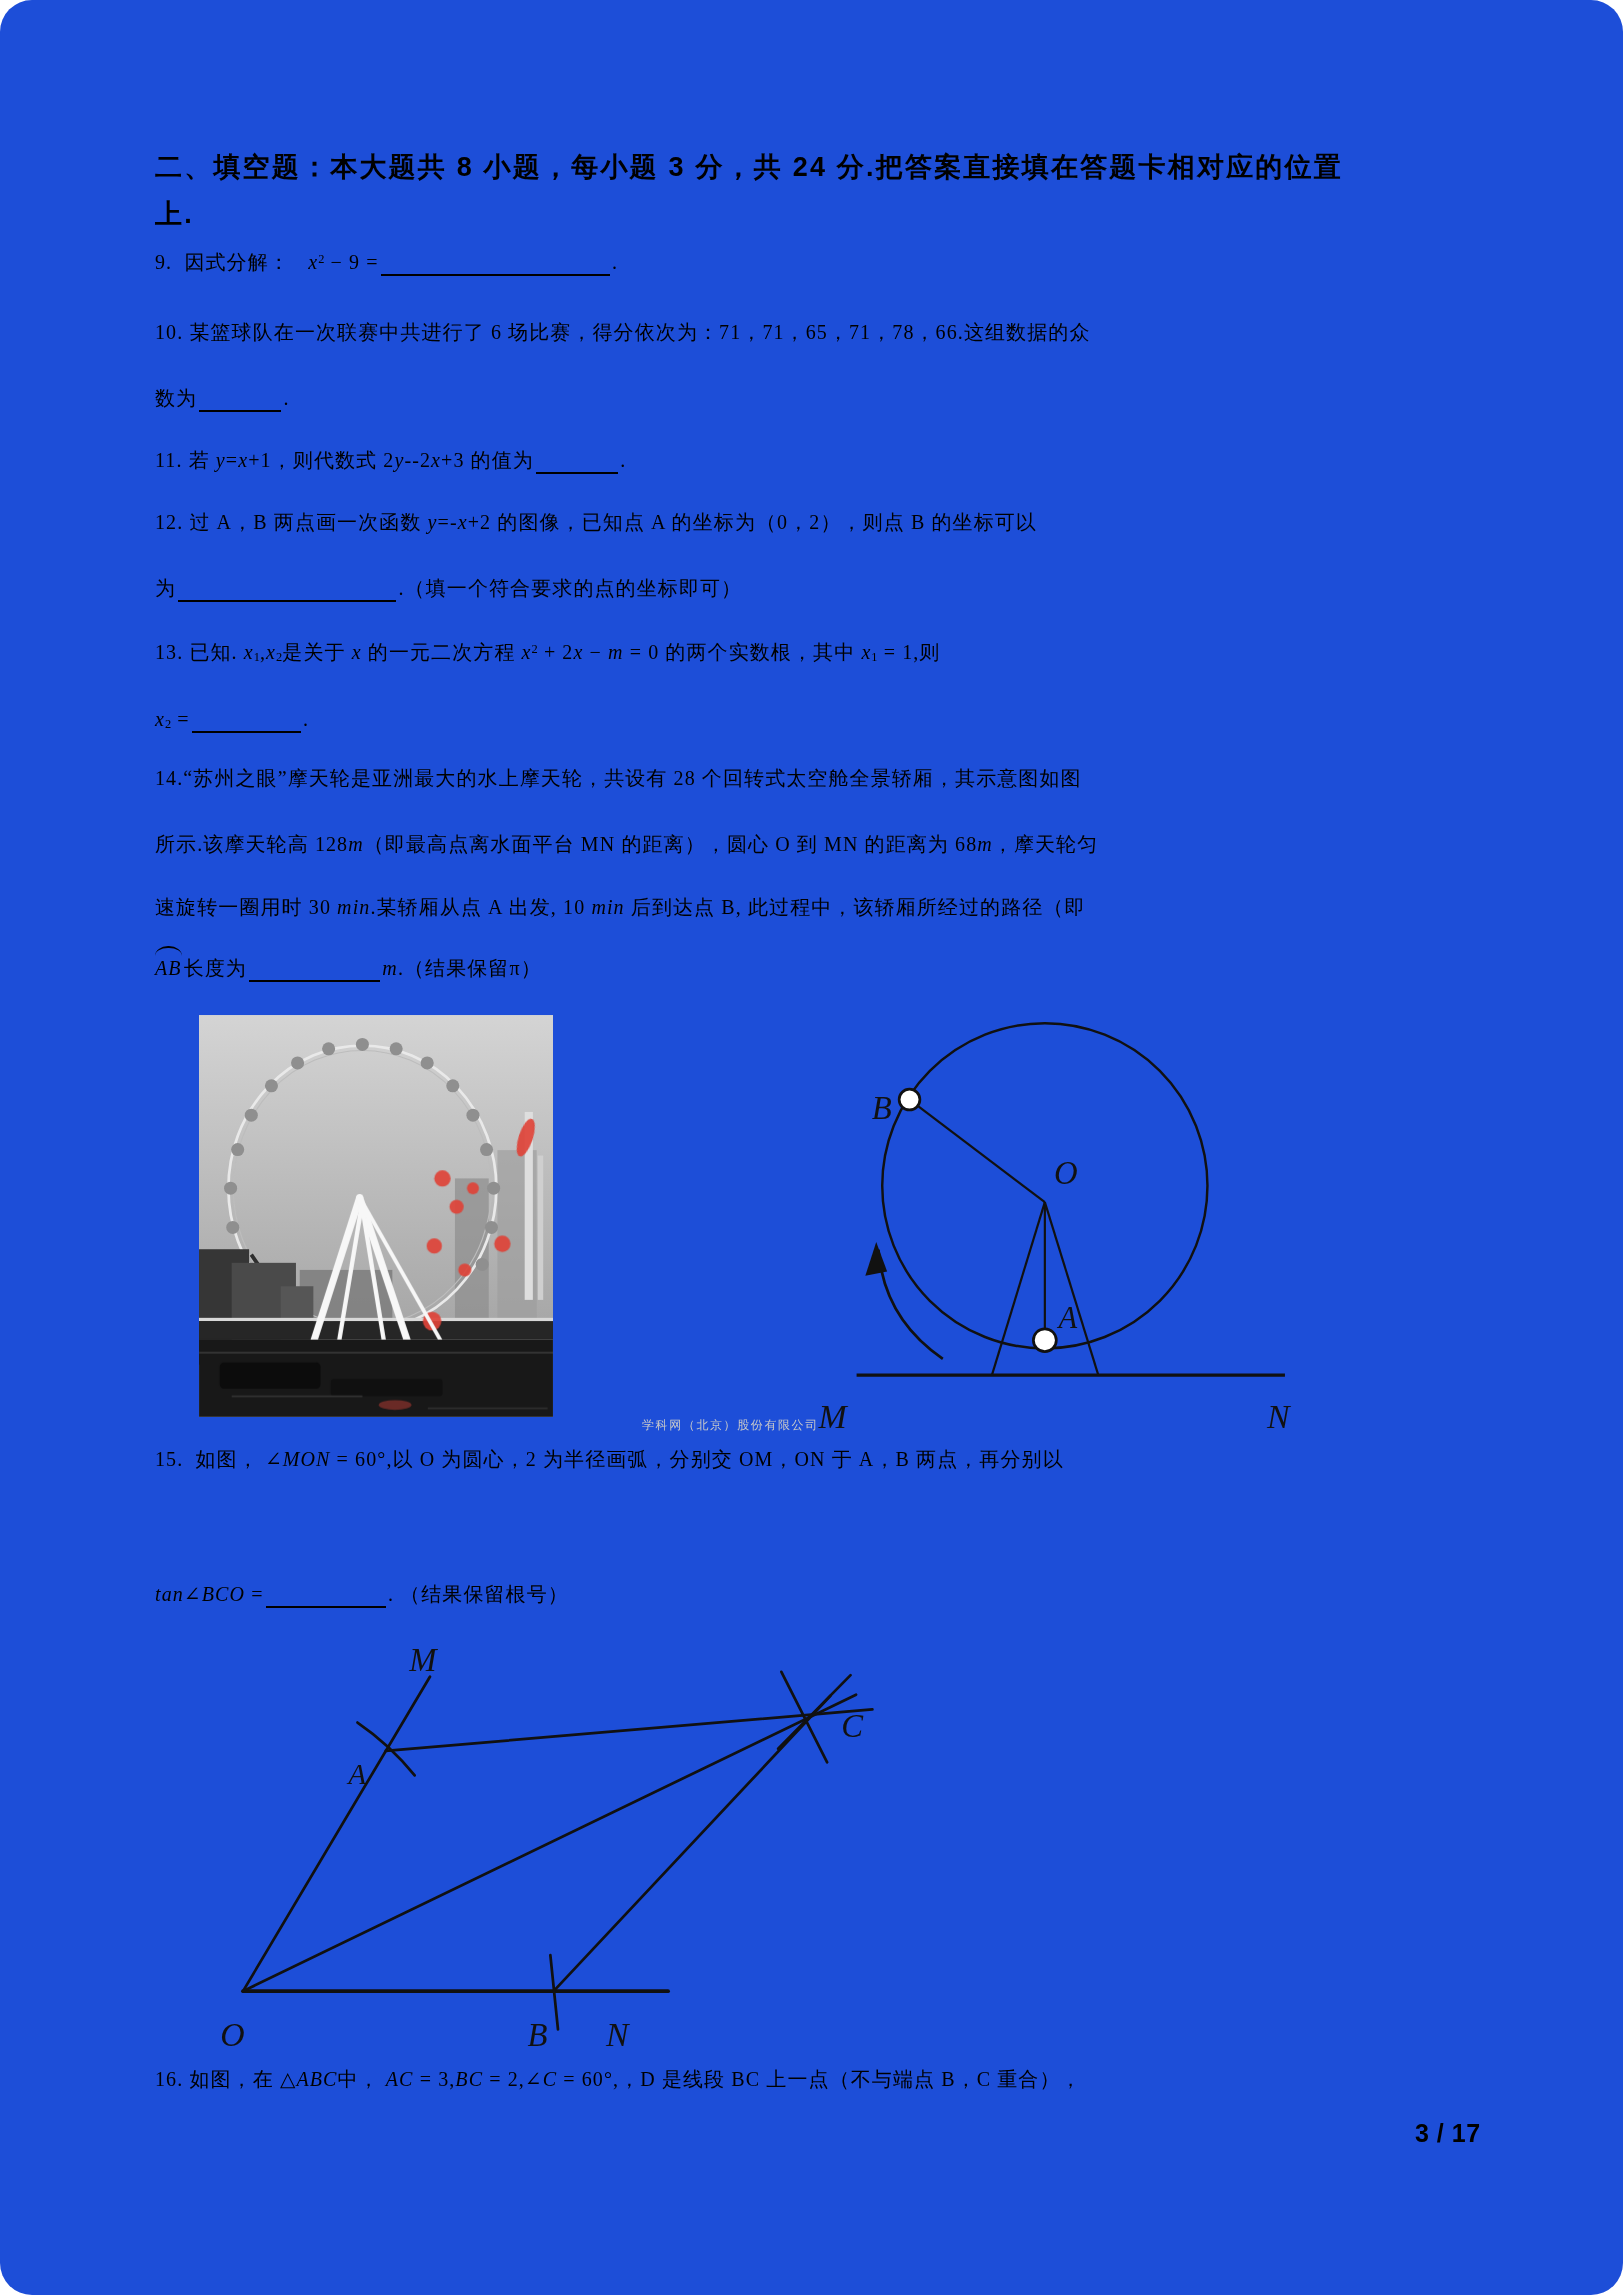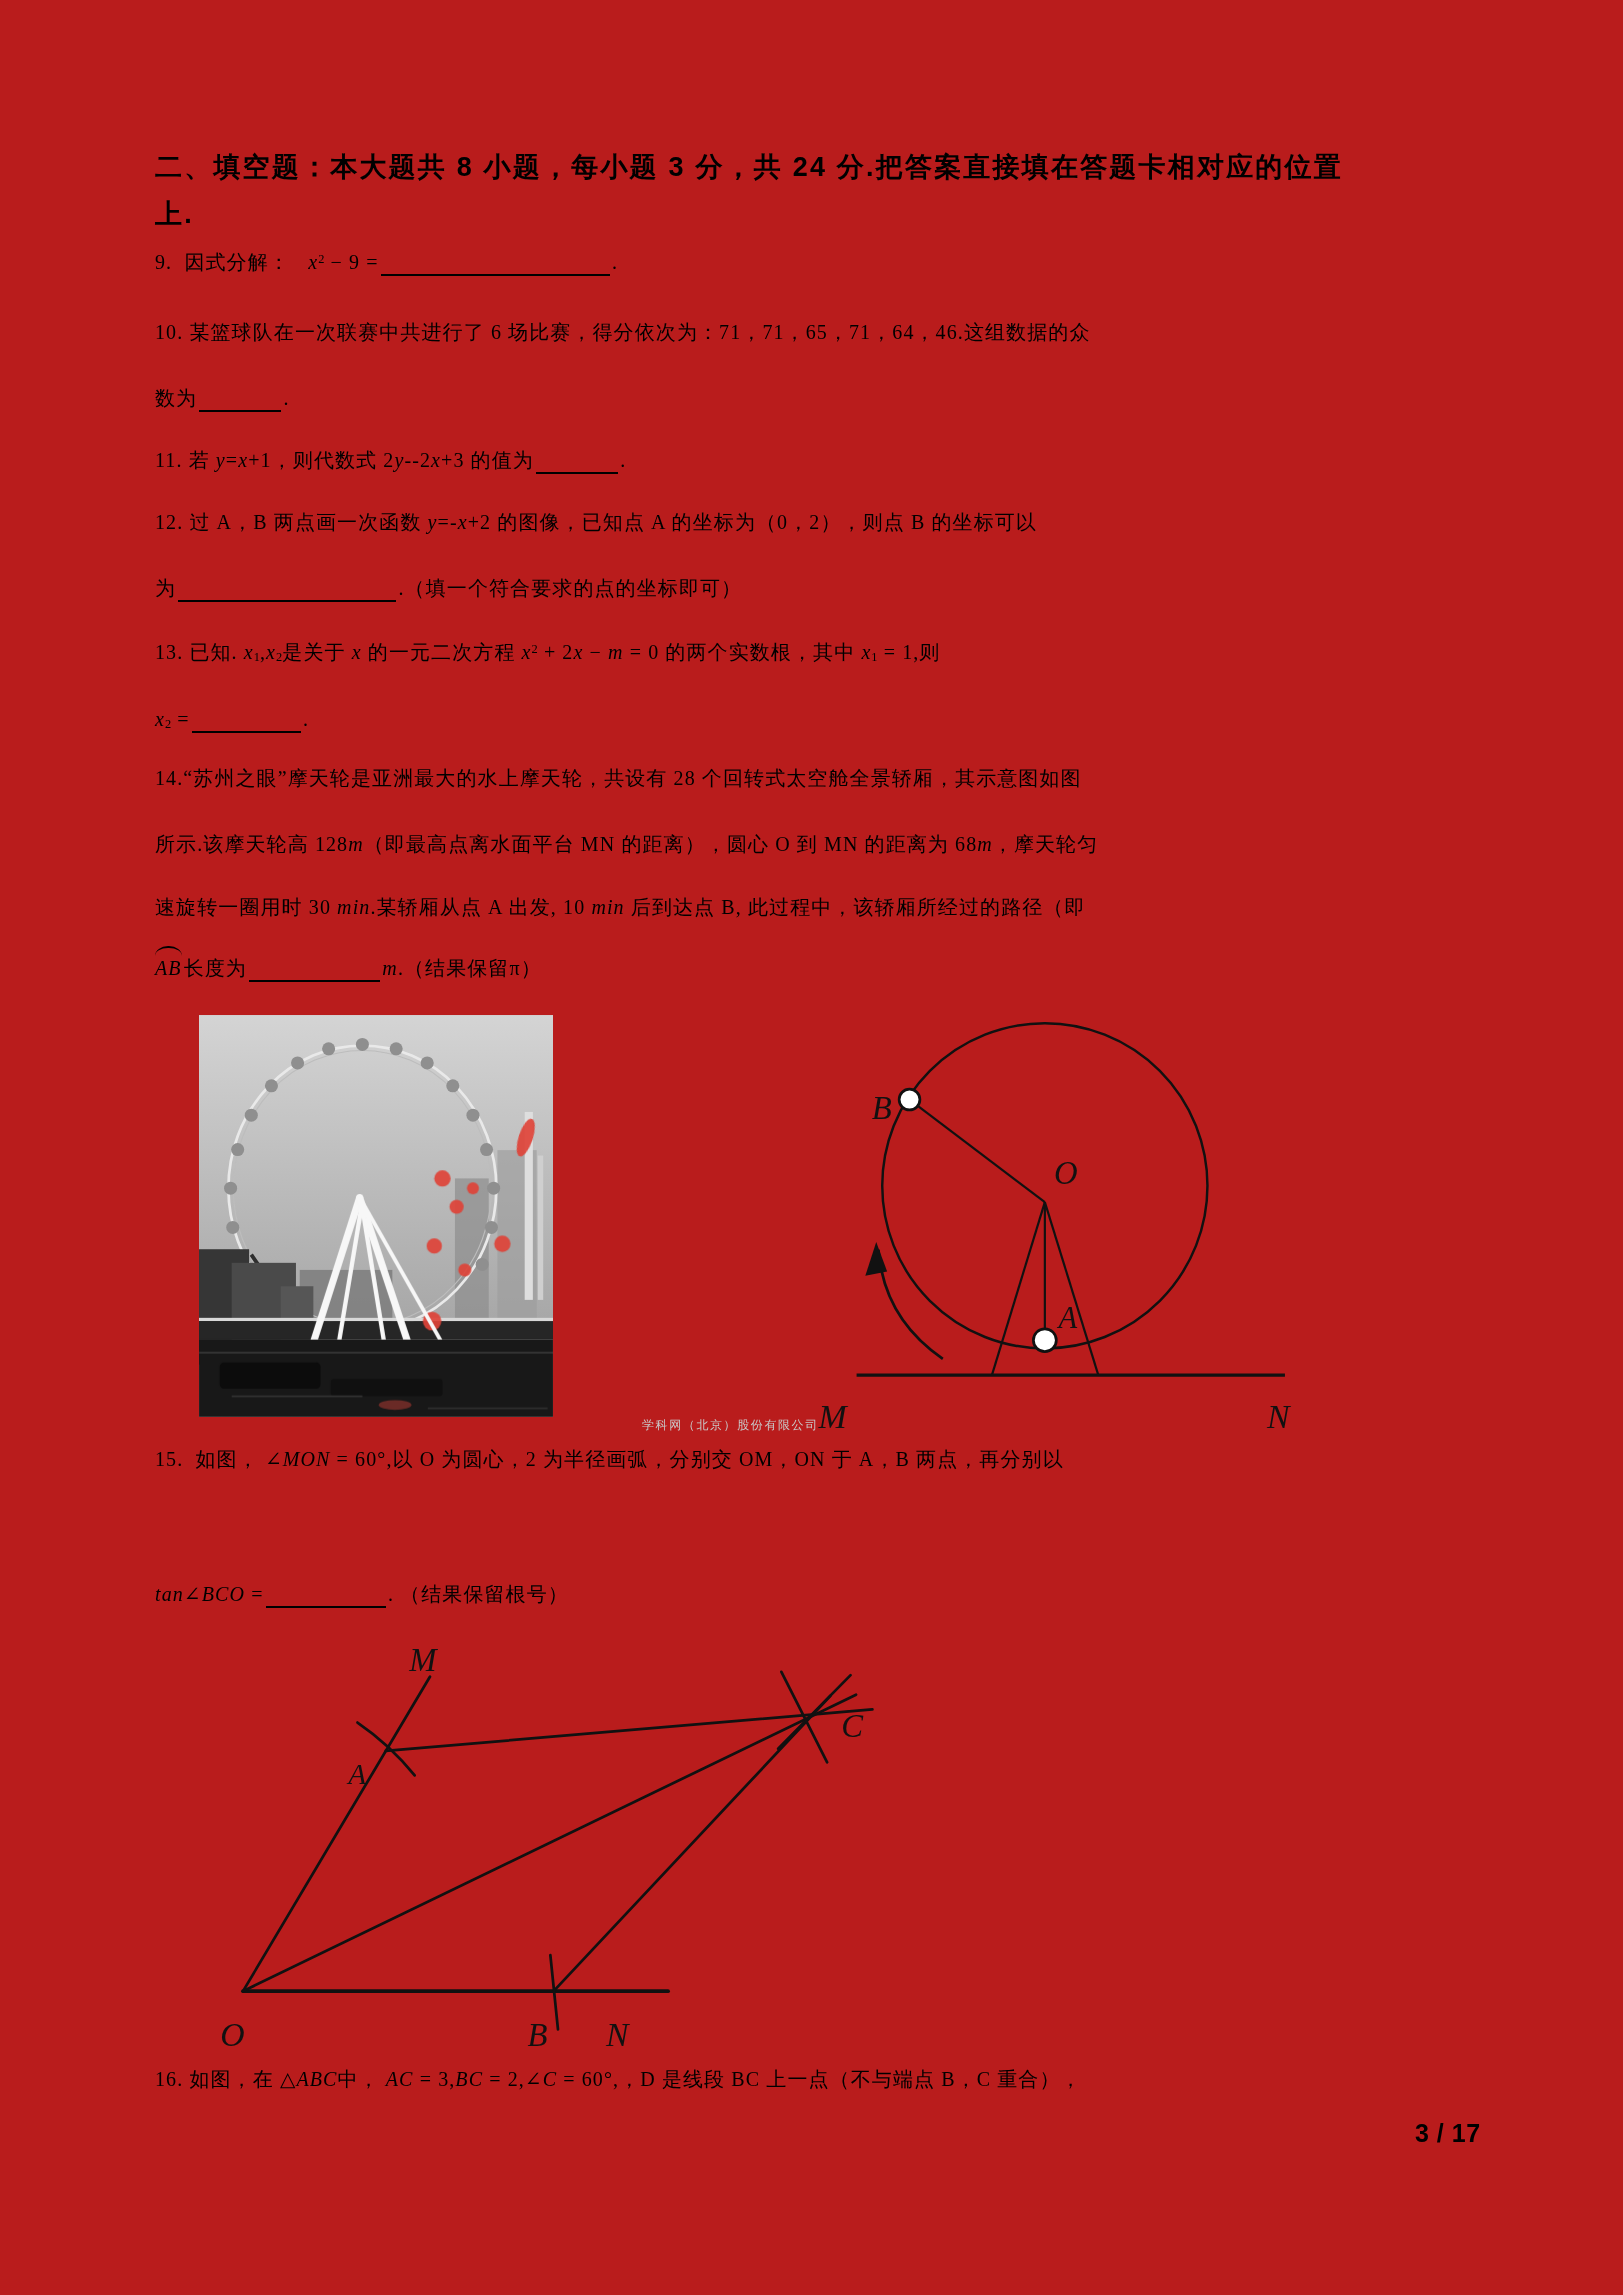--- a/index.html
+++ b/index.html
@@ -1,19 +1,20 @@
 <!DOCTYPE html>
 <html style="font-size:8.7px"><head>
 <meta charset="utf-8">
 <style>
   html,body { margin:0; padding:0; background:#ffffff; }
   .page {
-    position:relative; width:1623px; height:2295px; background:#b91c1c;
+    position:relative; width:1623px; height:2295px; background:#1d4ed8;
     font-family:"Liberation Serif","DejaVu Serif",serif; color:#000;
     overflow:hidden;
+    border-radius:32px;
   }
   .line {
     position:absolute; white-space:nowrap;
     font-size:20px; line-height:35px; letter-spacing:1.1px;
   }
   .hdr {
     font-family:"Liberation Sans","DejaVu Sans",sans-serif;
     font-weight:700; font-size:27px; letter-spacing:2.2px;
   }
   .mi { font-style:italic; }
@@ -50,21 +51,21 @@
 </head>
 <body>
 
 <div class="page">
 
   <div class="line hdr" style="left:155px;top:150px">二、填空题：本大题共 8 小题，每小题 3 分，共 24 分.把答案直接填在答题卡相对应的位置</div>
   <div class="line hdr" style="left:155px;top:197px">上.</div>
 
   <div class="line" style="left:155px;top:245px">9.&nbsp; 因式分解：&nbsp;&nbsp; <span class="mi">x</span><sup>2</sup> − 9 =<span class="blank" style="width: 229px;"></span>.</div>
 
-  <div class="line" style="left:155px;top:315px">10. 某篮球队在一次联赛中共进行了 6 场比赛，得分依次为：71，71，65，71，64，46.这组数据的众</div>
+  <div class="line" style="left:155px;top:315px">10. 某篮球队在一次联赛中共进行了 6 场比赛，得分依次为：71，71，65，71，78，66.这组数据的众</div>
   <div class="line" style="left:155px;top:381px">数为<span class="blank" style="width: 82px;"></span>.</div>
 
   <div class="line" style="left:155px;top:443px">11. 若 <span class="mi">y</span>=<span class="mi">x</span>+1，则代数式 2<span class="mi">y</span>--2<span class="mi">x</span>+3 的值为<span class="blank" style="width: 82px;"></span>.</div>
 
   <div class="line" style="left:155px;top:505px">12. 过 A，B 两点画一次函数 <span class="mi">y</span>=-<span class="mi">x</span>+2 的图像，已知点 A 的坐标为（0，2），则点 B 的坐标可以</div>
   <div class="line" style="left:155px;top:571px">为<span class="blank" style="width: 218px;"></span>.（填一个符合要求的点的坐标即可）</div>
 
   <div class="line" style="left:155px;top:635px">13. 已知. <span class="mi">x</span><sub>1</sub>,<span class="mi">x</span><sub>2</sub>是关于 <span class="mi">x</span> 的一元二次方程 <span class="mi">x</span><sup>2</sup> + 2<span class="mi">x</span> − <span class="mi">m</span> = 0 的两个实数根，其中 <span class="mi">x</span><sub>1</sub> = 1,则</div>
   <div class="line" style="left:155px;top:702px"><span class="mi">x</span><sub>2</sub> =<span class="blank" style="width: 109px;"></span>.</div>
 

